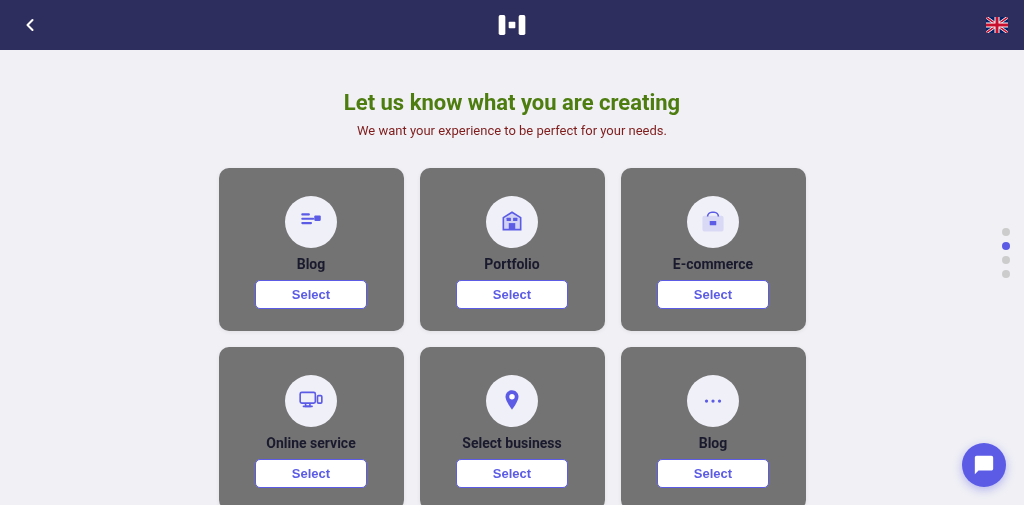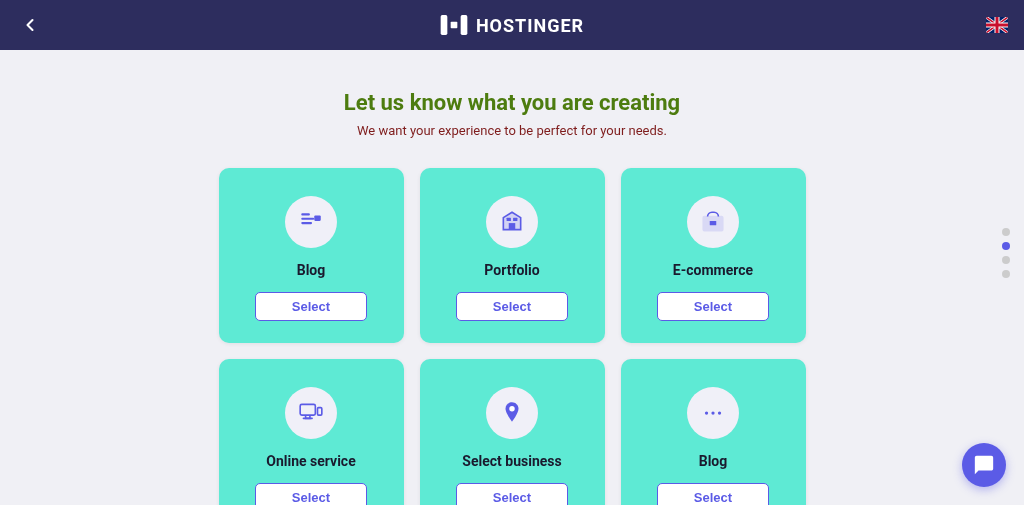--- a/index.html
+++ b/index.html
@@ -81,27 +81,27 @@
     }
 
     
     .cards-grid {
       display: grid;
       grid-template-columns: repeat(3, 185px);
       gap: 16px;
     }
 
     .card {
-      background: #5eead4;
+      background: #737373;
       border-radius: 10px;
       padding: 28px 20px 22px;
       display: flex;
       flex-direction: column;
       align-items: center;
-      gap: 14px;
+      gap: 8px;
       box-shadow: 0 1px 4px rgba(0,0,0,0.07);
       cursor: pointer;
       transition: box-shadow 0.2s;
     }
 
     .card-icon-wrapper {
       width: 52px;
       height: 52px;
       border-radius: 50%;
       background: #f0f0f8;
@@ -187,21 +187,20 @@
     </svg>
   </div>
 
   <div class="header-logo">
 
     <svg class="logo-icon" viewBox="0 0 32 24" fill="none" xmlns="http://www.w3.org/2000/svg">
       <rect x="0" y="0" width="8" height="24" rx="2" fill="white"></rect>
       <rect x="12" y="8" width="8" height="8" rx="1" fill="white"></rect>
       <rect x="24" y="0" width="8" height="24" rx="2" fill="white"></rect>
     </svg>
-    <span>HOSTINGER</span>
   </div>
 
   <div class="header-lang">
     <svg viewBox="0 0 22 16" xmlns="http://www.w3.org/2000/svg">
       <rect width="22" height="16" fill="#012169"></rect>
       <path d="M0,0 L22,16 M22,0 L0,16" stroke="white" stroke-width="3"></path>
       <path d="M0,0 L22,16 M22,0 L0,16" stroke="#C8102E" stroke-width="1.5"></path>
       <path d="M11,0 V16 M0,8 H22" stroke="white" stroke-width="5"></path>
       <path d="M11,0 V16 M0,8 H22" stroke="#C8102E" stroke-width="3"></path>
     </svg>

